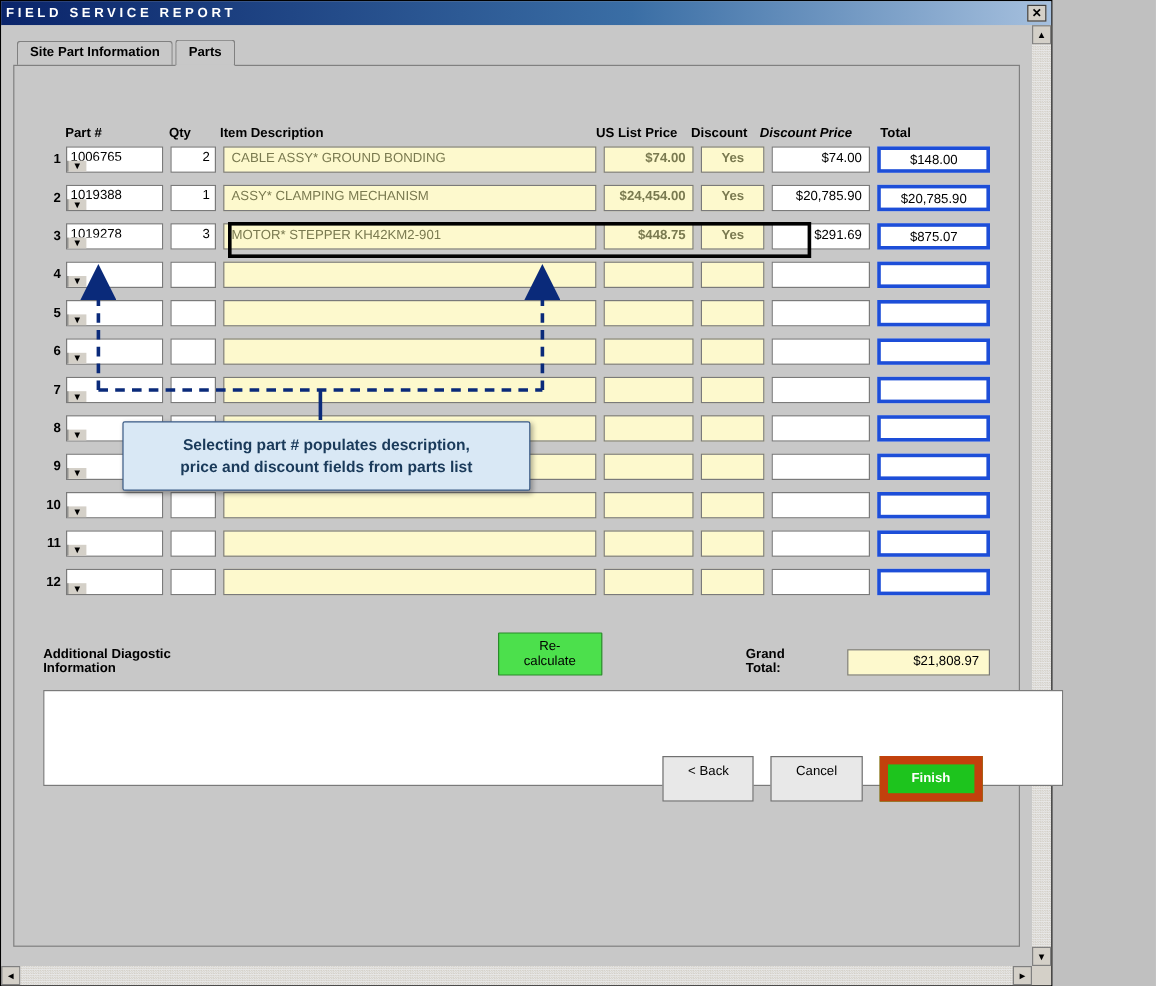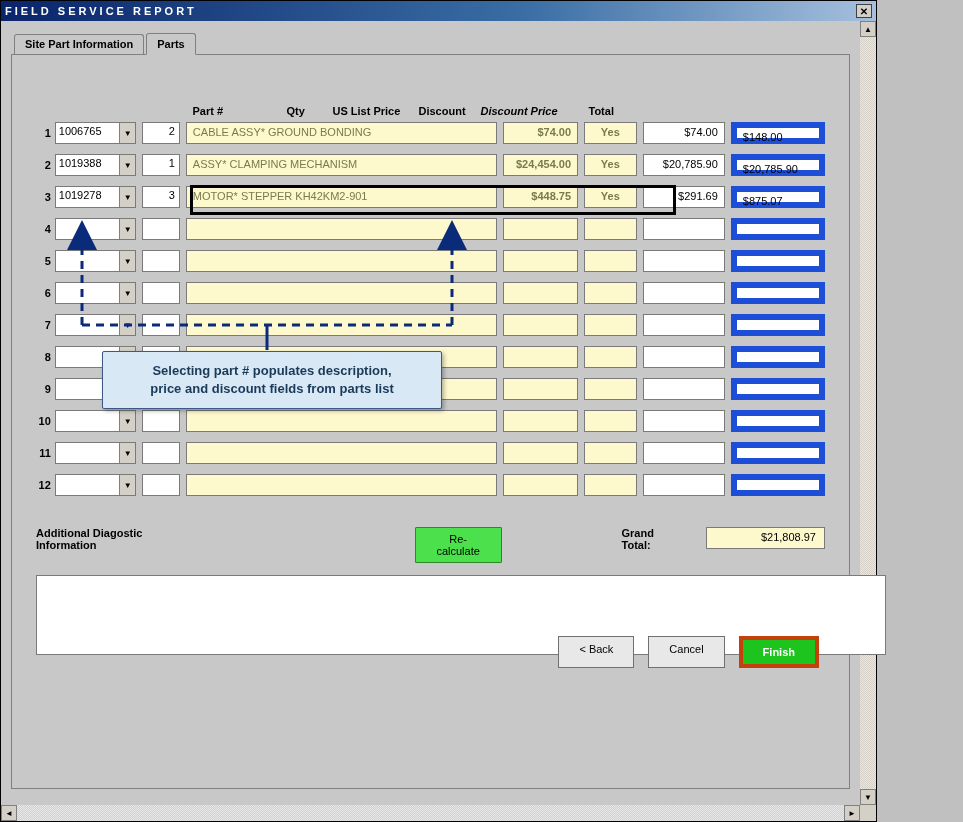--- a/index.html
+++ b/index.html
@@ -155,20 +155,21 @@
     text-align: right;
     font-weight: bold;
     padding-right: 4px;
   }
   .combo {
     width: 88px;
     height: 22px;
     display: flex;
     border: 1px solid #7a7a7a;
     background: #fff;
+    flex-direction: column;
   }
   .combo-text {
     flex: 1;
     padding: 2px 3px;
     font-size: 11px;
     overflow: hidden;
   }
   .combo-btn {
     width: 16px;
     background: #d4d0c8;
@@ -230,23 +231,23 @@
     border: 1px solid #7a7a7a;
     background: #fff;
     text-align: right;
     padding: 3px 6px;
     font-size: 11px;
   }
   .total {
     width: 100px;
     height: 22px;
     margin-left: 6px;
-    border: 6px solid #1d4ed8;
+    border: 3px solid #1d4ed8;
     background: #fff;
-    text-align: left;
+    text-align: center;
     padding: 3px 6px;
     font-size: 11px;
   }
   .highlight-box {
     position: absolute;
     border: 3px solid #000;
     pointer-events: none;
   }
   .callout-arrow {
     position: absolute;
@@ -261,21 +262,21 @@
     font-weight: bold;
     color: #1a3a5a;
     border-radius: 2px;
     box-shadow: 2px 2px 4px rgba(0,0,0,0.3);
     text-align: center;
     line-height: 1.4;
   }
   .recalc-row {
     margin-top: 30px;
     display: flex;
-    align-items: flex-start;
+    align-items: flex-end;
   }
   .diag-label {
     font-weight: bold;
     font-size: 11px;
   }
   .recalc-btn {
     margin-left: 210px;
     padding: 5px 12px;
     background: #4ce04c;
     border: 1px solid #2a8a2a;
@@ -316,21 +317,21 @@
     border: 1px solid #707070;
     background: #e8e8e8;
     font-size: 11px;
     min-width: 70px;
     text-align: center;
   }
   .btn.finish {
     background: #1dc41d;
     color: #fff;
     font-weight: bold;
-    border: 4px solid #c2410c;
+    border: 7px solid #c2410c;
   }
 </style>
 </head>
 <body>
 
 <div class="window">
   <div class="titlebar">
     <span>FIELD SERVICE REPORT</span>
     <div class="title-close">✕</div>
   </div>
@@ -347,20 +348,21 @@
     <div class="tabs">
       <div class="tab">Site Part Information</div>
       <div class="tab active">Parts</div>
     </div>
     <div class="panel">
 
       <div class="headers">
         <div class="col-num"></div>
         <div class="col-part">Part #</div>
         <div class="col-qty">Qty</div>
+        <div class="col-desc">Item Description</div>
         <div class="col-price">US List Price</div>
         <div class="col-disc">Discount</div>
         <div class="col-dprice">Discount Price</div>
         <div class="col-total">Total</div>
       </div>
 
       <div id="rows-container">
           <div class="row">
             <div class="row-num">1</div>
             <div class="combo">

